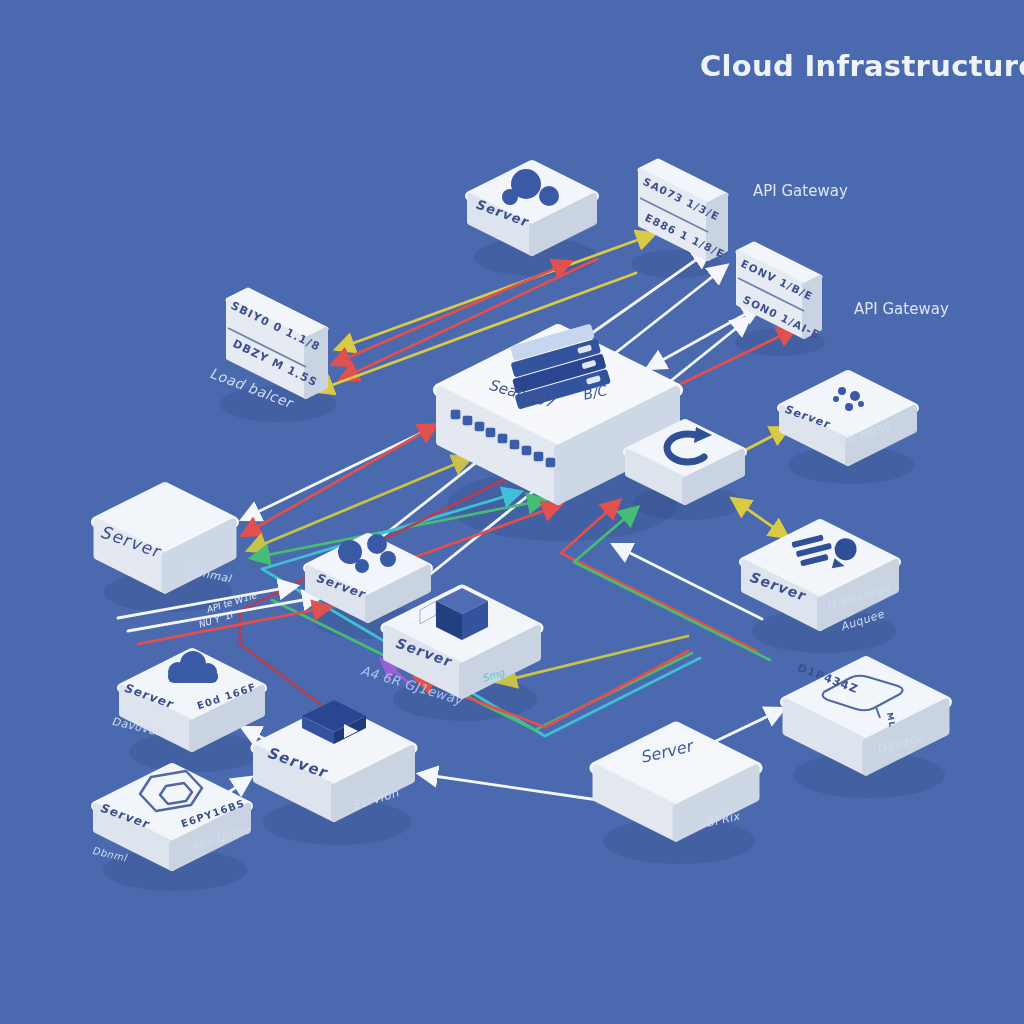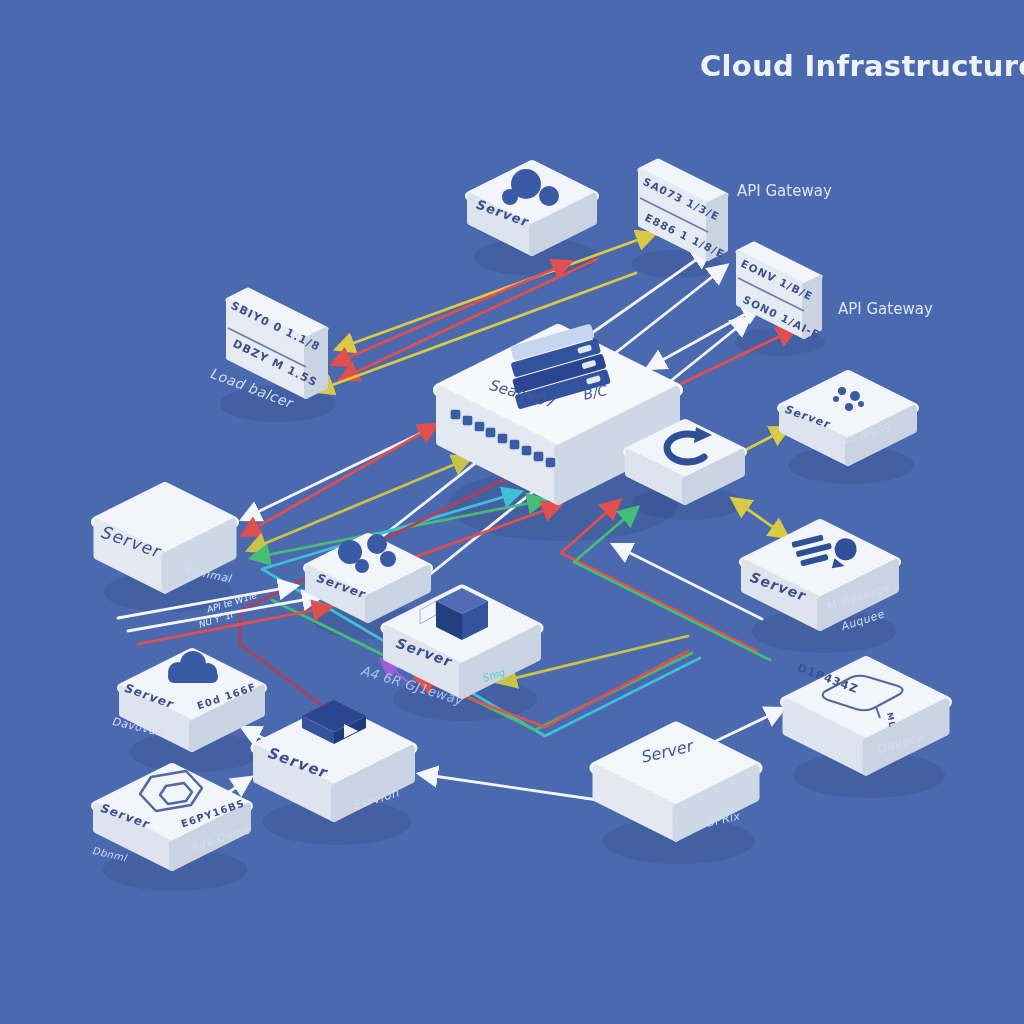--- a/index.html
+++ b/index.html
@@ -1,21 +1,21 @@
 <!DOCTYPE html>
 <html><head>
 <meta charset="utf-8">
 <style>
   html,body{margin:0;padding:0;background:#30446e;}
   .stage{position:relative;width:1024px;height:1024px;background:#4a69ae;overflow:hidden;
          font-family:"DejaVu Sans","Liberation Sans",sans-serif;}
   .stage svg{position:absolute;left:0;top:0;}
   .t{position:absolute;transform-origin:0 0;white-space:nowrap;line-height:1;}
   .dark{color:#3b4f8e;font-weight:600;letter-spacing:1.2px;}
-  .light{color:#dce6f7;}
+  .light{color:#dce6f7;margin-left:16px;}
   .cap{color:#cfdef5;font-style:italic;letter-spacing:0.5px;}
   .title{font-weight:700;font-size:29px;color:#eef3fa;letter-spacing:0.3px;}
   .ann{color:#e8eefb;font-style:italic;}
 </style>
 </head>
 <body>
 
 <div class="stage">
 
 <svg width="1024" height="1024" viewBox="0 0 1024 1024">

